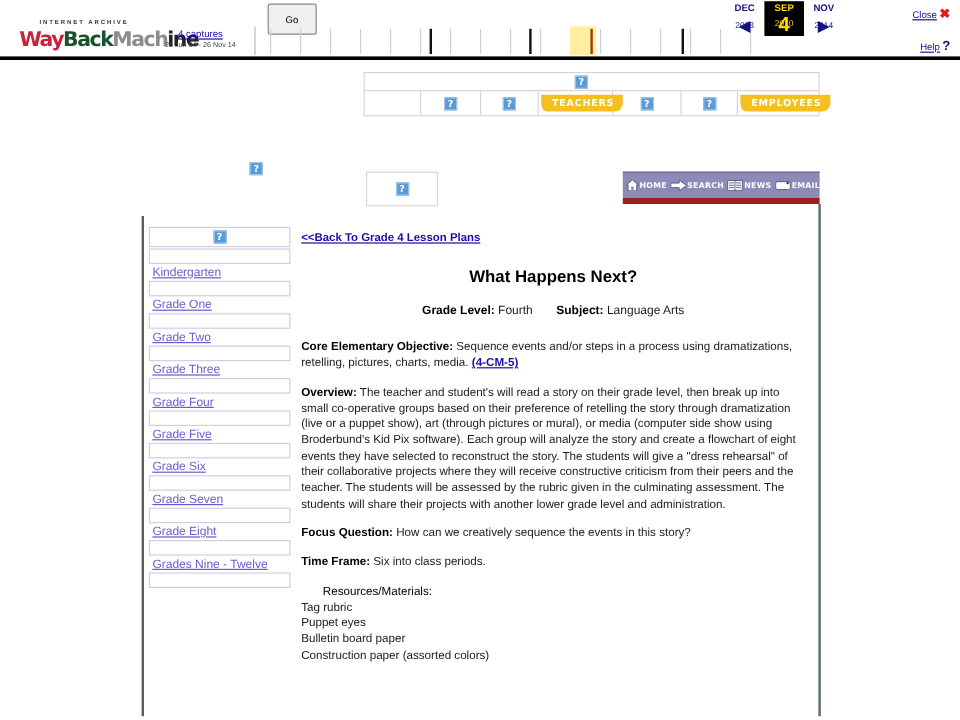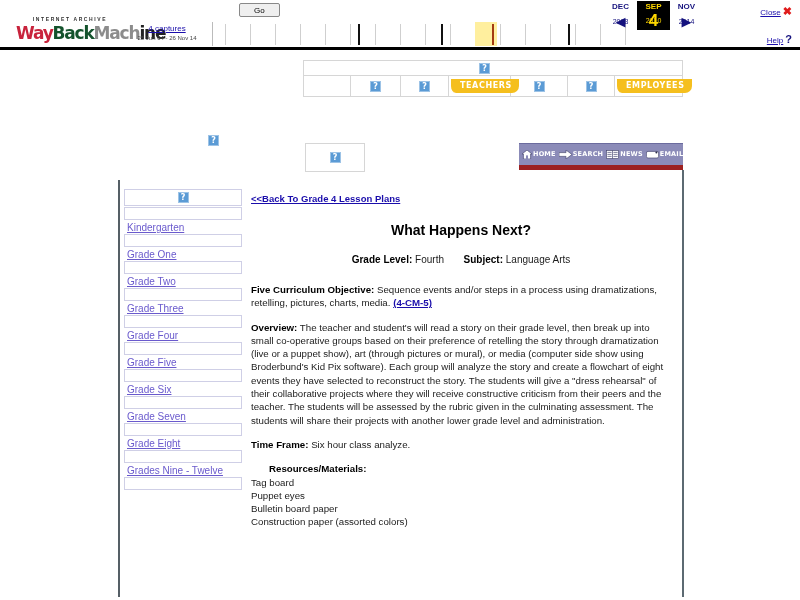--- a/index.html
+++ b/index.html
@@ -81,22 +81,22 @@
     height: 13px;
     font-size: 8px;
     font-family: "Liberation Sans", sans-serif;
     color: #111;
     border: 1px solid #9a9a9a;
     background: #fff;
     padding: 0 2px;
     box-sizing: border-box;
   }
   #go-button {
-    margin-left: 20px;
-    height: 14px;
+    margin-left: 4px;
+    height: 26px;
     min-width: 20px;
     font-size: 8px;
     font-family: "Liberation Sans", sans-serif;
     border: 1px solid #888;
     background: #efefef;
     border-radius: 2px;
     cursor: pointer;
     padding: 0 14px;
     box-sizing: border-box;
   }
@@ -285,21 +285,21 @@
   }
   #purple-underline {
     position: absolute;
     left: 519px; top: 115px;
     width: 164px;
     height: 5px;
     background: #9c2020;
   }
   .pbar-item {
     display: flex;
-    align-items: flex-start;
+    align-items: center;
     color: #ffffff;
     font-family: "DejaVu Sans", sans-serif;
     font-weight: bold;
     font-size: 6.5px;
     letter-spacing: 0.2px;
     margin-right: 3px;
     white-space: nowrap;
   }
   .pb-icon {
     display: inline-block;
@@ -393,21 +393,21 @@
     line-height: 13.3px;
     margin-bottom: 11px;
     text-align: left;
   }
   .para a.inline-link {
     color: #1a0dab;
     text-decoration: underline;
     font-weight: bold;
     cursor: pointer;
   }
-  .res-head { font-size: 9.7px; font-weight: bold; color:#000; line-height: 13.3px; padding-left: 18px; }
+  .res-head { font-size: 9.7px; font-weight: normal; color:#000; line-height: 13.3px; padding-left: 18px; }
   .res-item { font-size: 9.7px; line-height: 13.3px; }
 </style>
 </head>
 <body>
 
 <div id="wayback-bar">
 
   <div id="wb-logo">
     <span class="ia-text">INTERNET ARCHIVE</span>
     <span class="wbm">
@@ -594,39 +594,43 @@
 
     <div class="center-line">
       <span class="bold">Grade Level:</span>
       <span>Fourth</span>
       <span class="sp"></span>
       <span class="bold">Subject:</span>
       <span>Language Arts</span>
     </div>
 
     <div class="para" style="margin-top:16px;">
-      <span class="bold">Five Curriculum Objective:</span>
+      <span class="bold">Core Elementary Objective:</span>
       <span>Sequence events and/or steps in a process using dramatizations, retelling, pictures, charts, media.</span>
       <a class="inline-link">(4-CM-5)</a>
     </div>
 
     <div class="para">
       <span class="bold">Overview:</span>
       <span>The teacher and student's will read a story on their grade level, then break up into small co-operative groups based on their preference of retelling the story through dramatization (live or a puppet show), art (through pictures or mural), or media (computer side show using Broderbund's Kid Pix software). Each group will analyze the story and create a flowchart of eight events they have selected to reconstruct the story. The students will give a "dress rehearsal" of their collaborative projects where they will receive constructive criticism from their peers and the teacher. The students will be assessed by the rubric given in the culminating assessment. The students will share their projects with another lower grade level and administration.</span>
     </div>
 
+    <div class="para">
+      <span class="bold">Focus Question:</span>
+      <span>How can we creatively sequence the events in this story?</span>
+    </div>
 
     <div class="para">
       <span class="bold">Time Frame:</span>
-      <span>Six hour class analyze.</span>
+      <span>Six into class periods.</span>
     </div>
 
     <div>
       <div class="res-head">Resources/Materials:</div>
-      <div class="res-item">Tag board</div>
+      <div class="res-item">Tag rubric</div>
       <div class="res-item">Puppet eyes</div>
       <div class="res-item">Bulletin board paper</div>
       <div class="res-item">Construction paper (assorted colors)</div>
 
     </div>
 
   </div>
 </div>
 
 </body></html>

